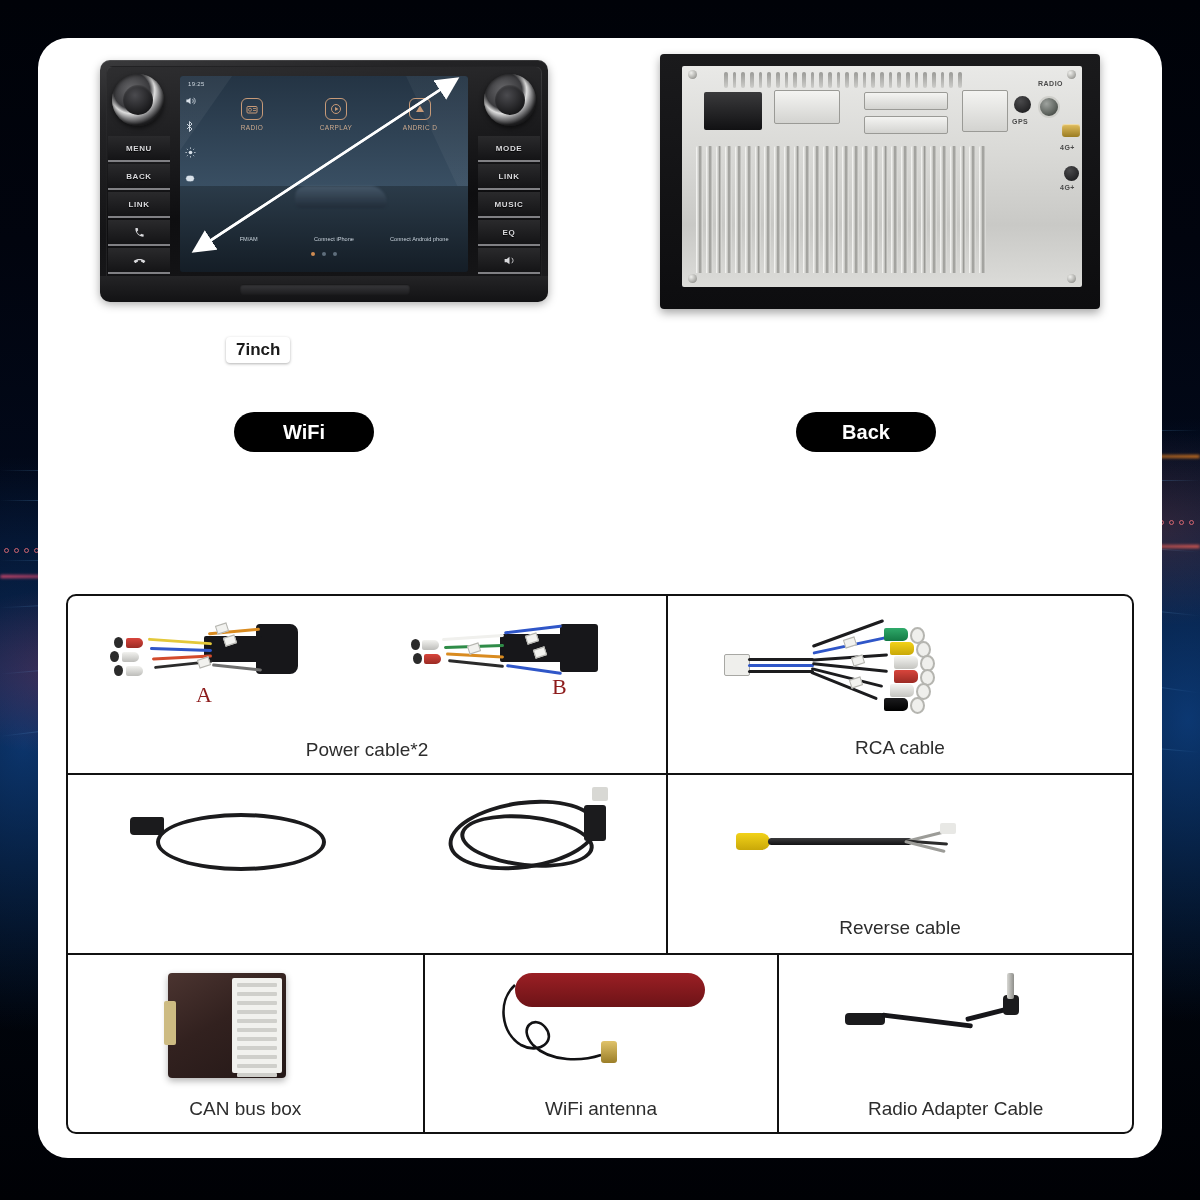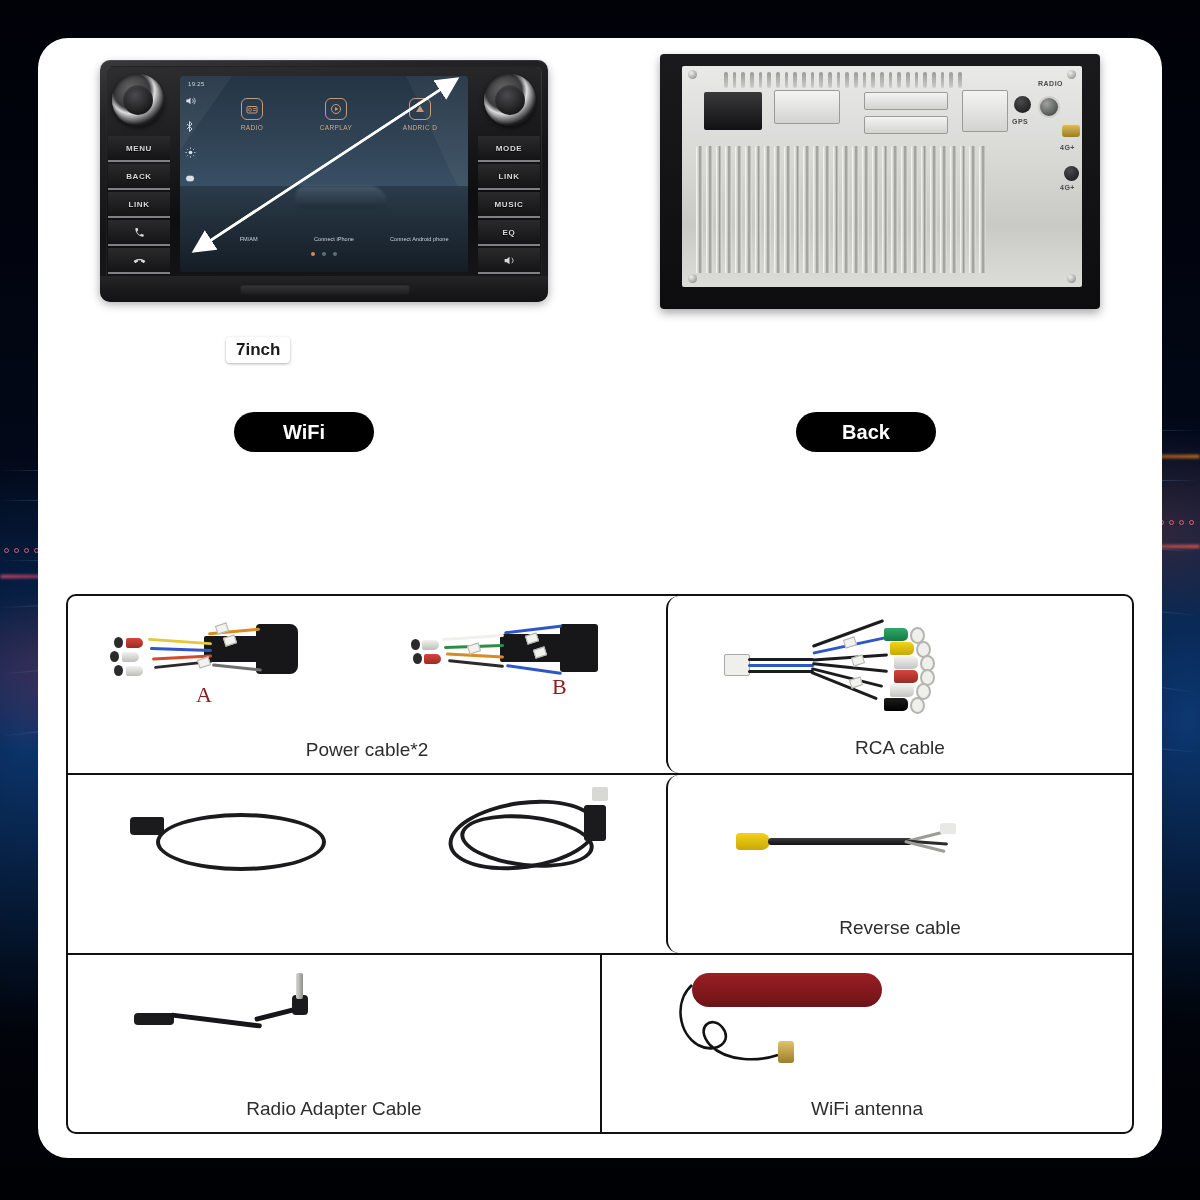--- a/index.html
+++ b/index.html
@@ -203,21 +203,21 @@
   #grid {
     position:absolute; left:28px; top:556px; width:1068px; height:540px;
     border:2.5px solid #111; border-radius:10px;
     display:flex; flex-direction:column;
   }
   .grow { display:flex; flex:1; }
   .grow + .grow { border-top:2.5px solid #111; }
   .gcell { position:relative; display:flex; flex-direction:column; }
   .gcell + .gcell { border-left:2.5px solid #111; }
   .cell-wide { flex: 0 0 56.2%; }
-  .cell-rest { flex: 1; border-radius: 13px; }
+  .cell-rest { flex: 1; }
   .cell-third{ flex: 1 1 33.33%; }
   .cell-art { flex:1; position:relative; }
   .cell-cap { text-align:center; font-size:19px; color:#2d2d2d; padding-bottom:12px; }
   .cap-mid { position:absolute; left:0; right:0; bottom:14px; text-align:center; font-size:19px; color:#2d2d2d; }
   .ab-lbl { position:absolute; font-size:22px; color:#8d1b1b; font-family:"Liberation Serif", serif; }
 
   
   .harness { position:absolute; }
   .h-blk { position:absolute; background:#17171a; border-radius:2px; }
   .wire { position:absolute; height:3px; border-radius:2px; }
@@ -645,38 +645,59 @@
           <div class="wire" style="left:236px; top:60px; width:44px; background:#9c9c98; transform:rotate(-14deg);"></div>
           <div class="wire" style="left:236px; top:66px; width:44px; background:#2b2b2b; transform:rotate(4deg);"></div>
           <div class="wire" style="left:236px; top:70px; width:42px; background:#9c9c98; transform:rotate(14deg);"></div>
           <div class="usb-head" style="left:272px; top:48px; width:16px; height:11px; border-radius:2px; background:#e8e8e5;"></div>
         </div>
         <div class="cap-mid">Reverse cable</div>
       </div>
     </div>
 
     <div class="grow">
+      <div class="gcell cell-third">
+        <div class="cell-art">
+          <div class="canbox" style="left:100px; top:18px;">
+            <div class="can-port"></div>
+            <div class="can-label">
+                <i></i>
+                <i></i>
+                <i></i>
+                <i></i>
+                <i></i>
+                <i></i>
+                <i></i>
+                <i></i>
+                <i></i>
+                <i></i>
+                <i></i>
+              </div>
+          </div>
+        </div>
+        <div class="cell-cap">CAN bus box</div>
+      </div>
+
+      <div class="gcell cell-third">
+        <div class="cell-art">
+          <div class="ant-body" style="left:90px; top:18px;"></div>
+          <svg style="position:absolute; left:54px; top:28px;" width="190" height="95" viewBox="0 0 190 95">
+            <path d="M36 2 C18 18, 22 50, 42 62 C60 72, 78 58, 66 44 C56 32, 38 44, 54 62 C72 80, 104 78, 122 72" fill="none" stroke="#121214" stroke-width="2.6"></path>
+          </svg>
+          <div class="ant-conn" style="left:176px; top:86px;"></div>
+        </div>
+        <div class="cell-cap">WiFi antenna</div>
+      </div>
 
       <div class="gcell cell-third">
         <div class="cell-art">
           <div class="ra-jack" style="left:66px; top:58px; width:40px; height:12px; border-radius:4px;"></div>
           <div class="wire" style="left:102px; top:63px; width:92px; height:5px; background:#16161a; transform:rotate(7deg);"></div>
           <div class="wire" style="left:186px; top:56px; width:50px; height:5px; background:#16161a; transform:rotate(-14deg);"></div>
           <div class="ra-jack" style="left:224px; top:40px; width:16px; height:20px; border-radius:4px;"></div>
           <div class="ra-metal" style="left:228px; top:18px;"></div>
         </div>
         <div class="cell-cap">Radio Adapter Cable</div>
       </div>
-
-      <div class="gcell cell-third">
-        <div class="cell-art">
-          <div class="ant-body" style="left:90px; top:18px;"></div>
-          <svg style="position:absolute; left:54px; top:28px;" width="190" height="95" viewBox="0 0 190 95">
-            <path d="M36 2 C18 18, 22 50, 42 62 C60 72, 78 58, 66 44 C56 32, 38 44, 54 62 C72 80, 104 78, 122 72" fill="none" stroke="#121214" stroke-width="2.6"></path>
-          </svg>
-          <div class="ant-conn" style="left:176px; top:86px;"></div>
-        </div>
-        <div class="cell-cap">WiFi antenna</div>
-      </div>
     </div>
 
   </div>
 </div>
 
 </body></html>

